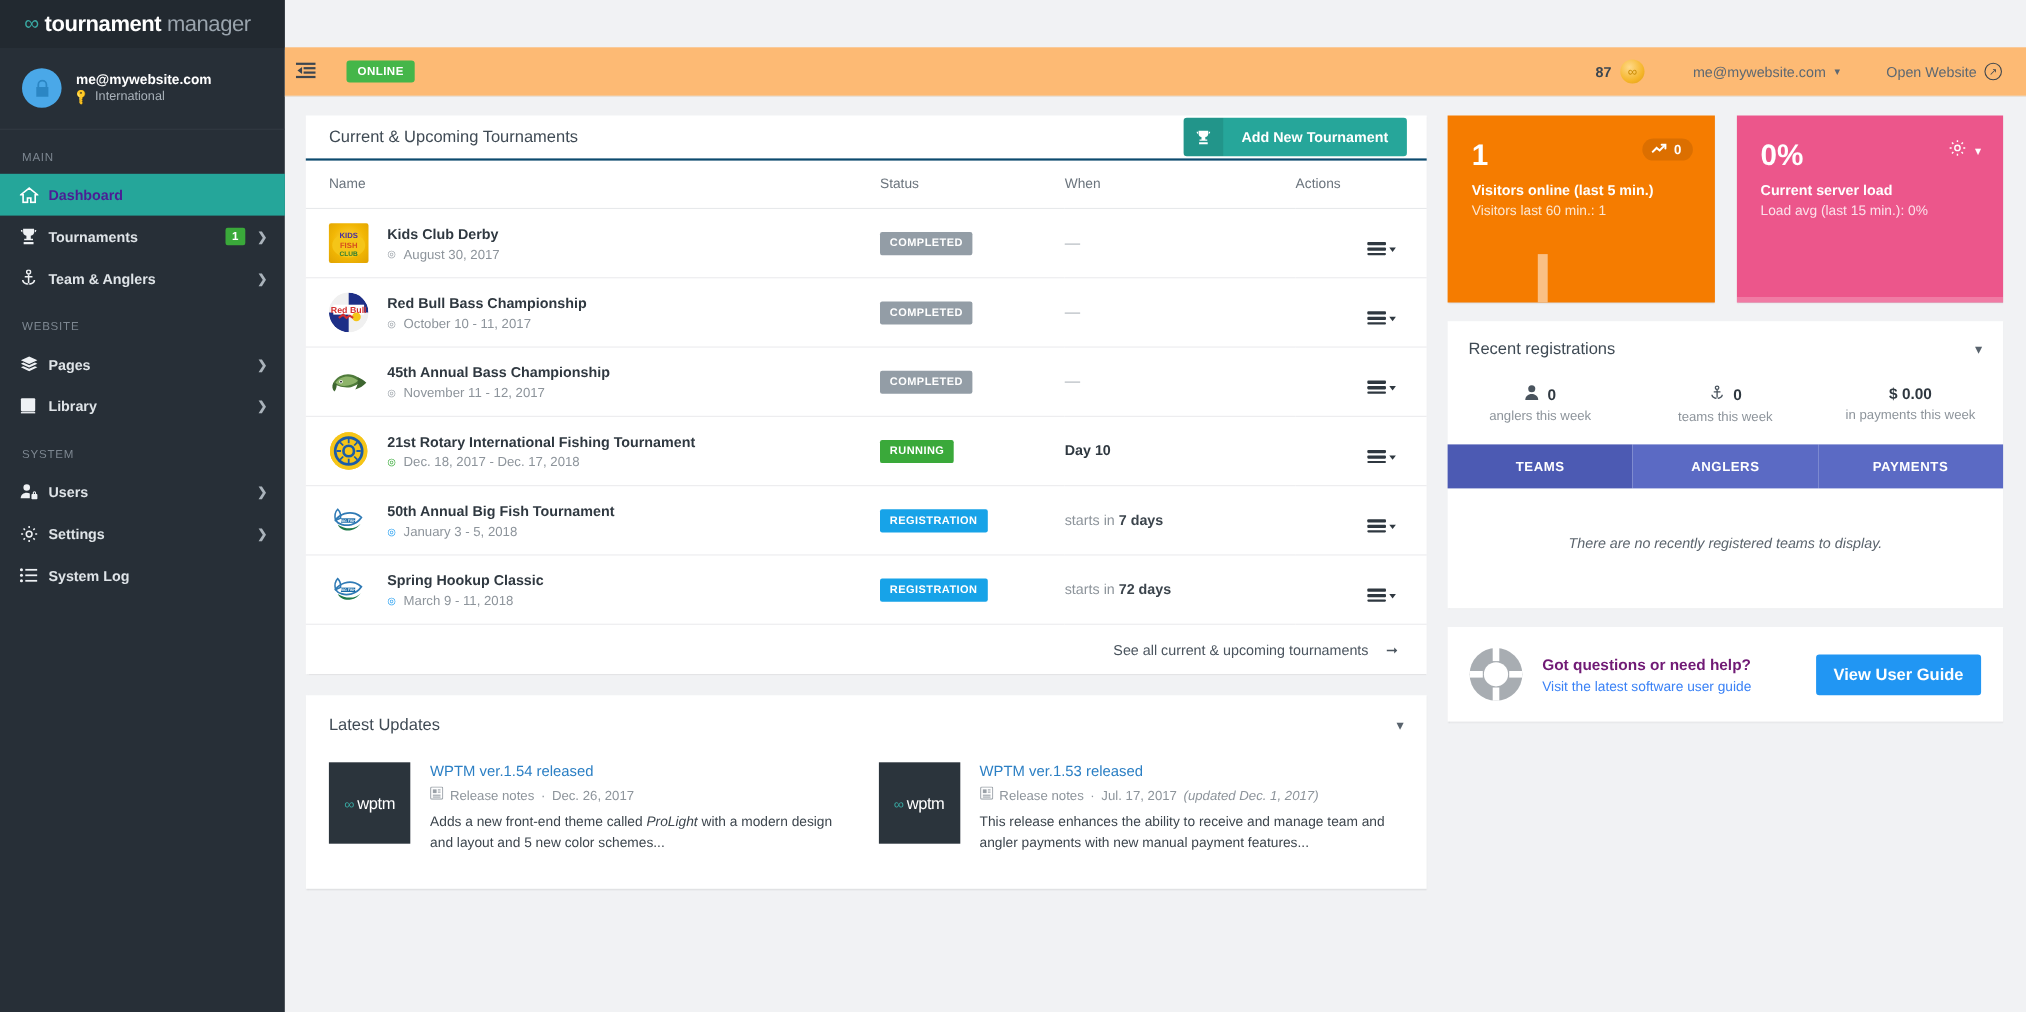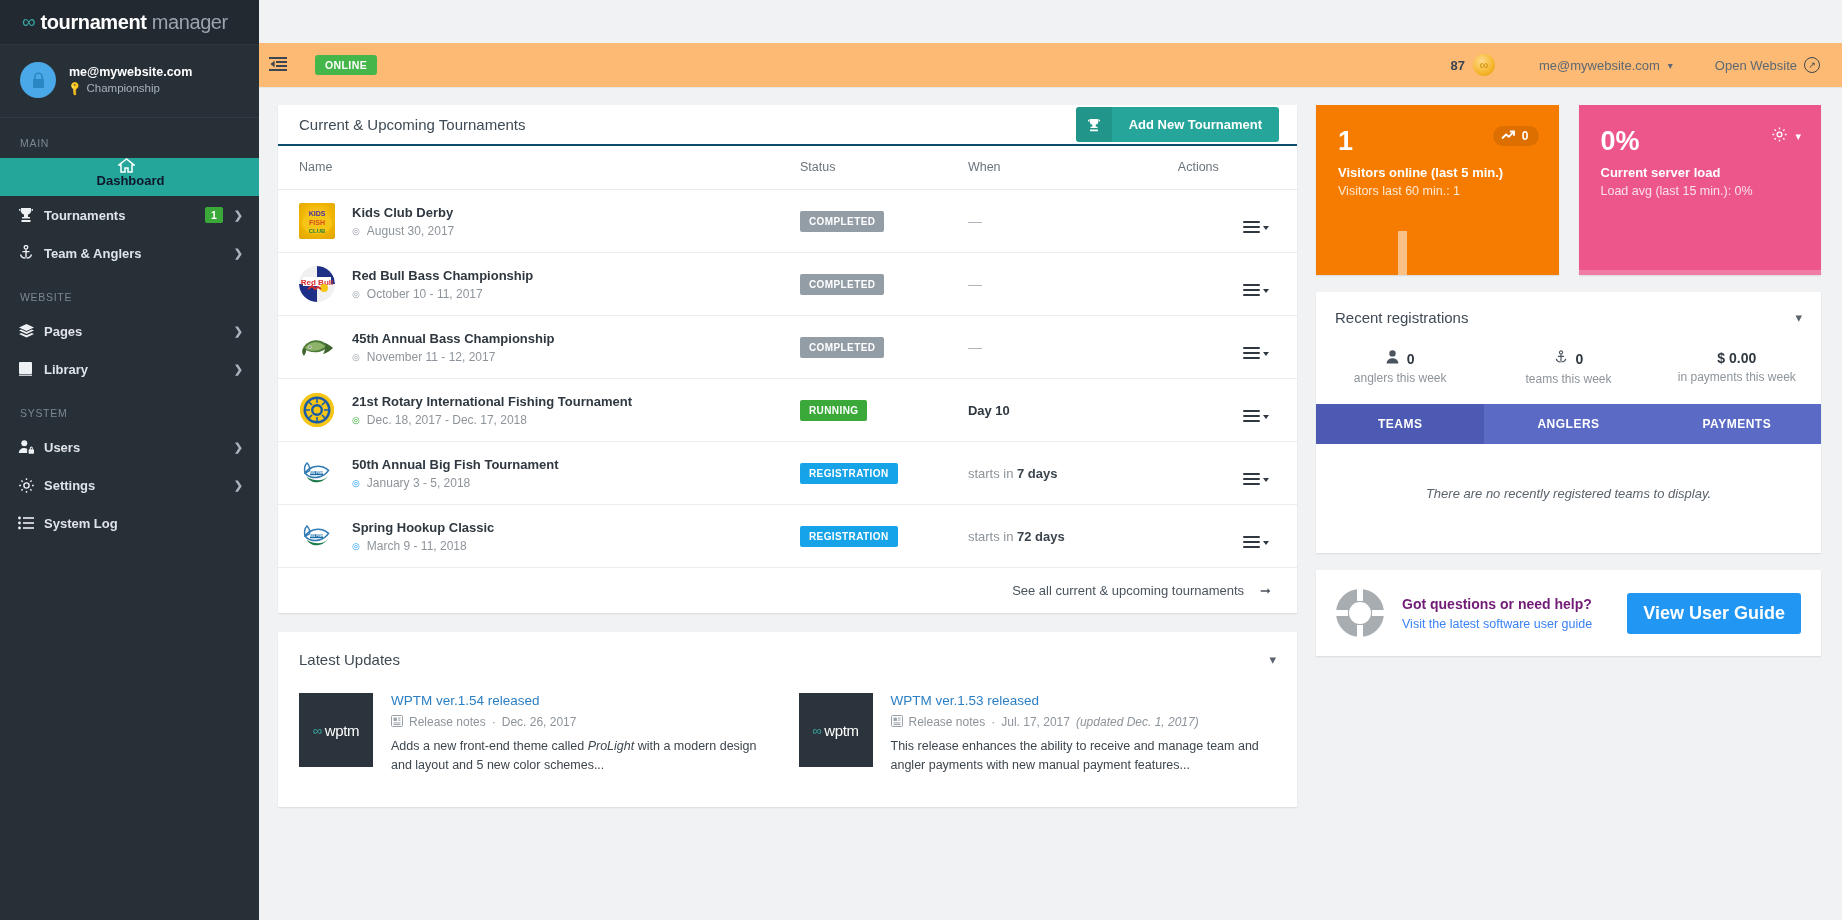--- a/index.html
+++ b/index.html
@@ -49,21 +49,21 @@
     display: flex; align-items: center; height: 38px;
     padding: 0 16px 0 18px; color: #dfe4e8;
     font-size: 13px; font-weight: bold; cursor: pointer;
     position: relative;
   }
   .nav-item .ico {
     width: 26px; display: flex; align-items: center;
     color: #eef1f4; flex-shrink: 0;
   }
   .nav-item .lbl { flex: 1; }
-  .nav-item.active { background: #25a69a; color: #0f172a; flex-direction: column; }
+  .nav-item.active { background: #25a69a; color: #4c1d95; }
   .nav-item.active .ico { color: #ffffff; }
   .nav-badge {
     background: #3aa93a; color: #fff; font-size: 10.5px;
     font-weight: bold; border-radius: 2px;
     padding: 2px 6px; margin-right: 11px; line-height: 1.2;
   }
   .chev { color: #aab3bb; font-size: 11px; }
 
   
   .main { flex: 1; height: 920px; display: flex; flex-direction: column; background: #f1f2f4; }
@@ -216,21 +216,21 @@
 
   
   .help { display: flex; align-items: center; padding: 19px 20px; gap: 18px; }
   .life { width: 48px; height: 48px; flex-shrink: 0; position: relative; }
   .life-o { position:absolute; inset:0; border-radius:50%; background:#a8adb2; }
   .life-i { position:absolute; inset:13px; border-radius:50%; background:#ffffff; }
   .life-s { position:absolute; background:#ffffff; }
   .help-t { font-size: 14px; color: #701a75; font-weight: bold; margin-bottom: 5px; }
   .help-s { font-size: 12.5px; color: #3b82f6; }
   .btn-guide {
-    margin-left: auto; background: #2196f3; color: #fff; font-size: 18px;
+    margin-left: auto; background: #2196f3; color: #fff; font-size: 15px;
     font-weight: bold; padding: 10px 16px; border-radius: 3px; cursor: pointer;
   }
 </style>
 </head>
 <body>
 
 <div class="app">
 
   <aside class="sidebar">
     <div class="brand">
@@ -241,21 +241,21 @@
     <div class="user-box">
       <div class="avatar">
         <svg width="15" height="17" viewBox="0 0 15 17">
             <path d="M3 7V5a4.5 4.5 0 019 0v2h1v9H2V7h1zm1.6 0h5.8V5a2.9 2.9 0 10-5.8 0v2z" fill="#2b86c4"></path>
           </svg>
       </div>
       <div class="user-meta">
         <div class="user-email">me@mywebsite.com</div>
         <div class="user-role">
           <span class="key-ic">🔑</span>
-          <span>Championship</span>
+          <span>International</span>
         </div>
       </div>
     </div>
 
     <nav>
 
       <div class="nav-section">MAIN</div>
       <div class="nav-item active">
         <span class="ico">
             <svg width="17" height="15" viewBox="0 0 17 15">

